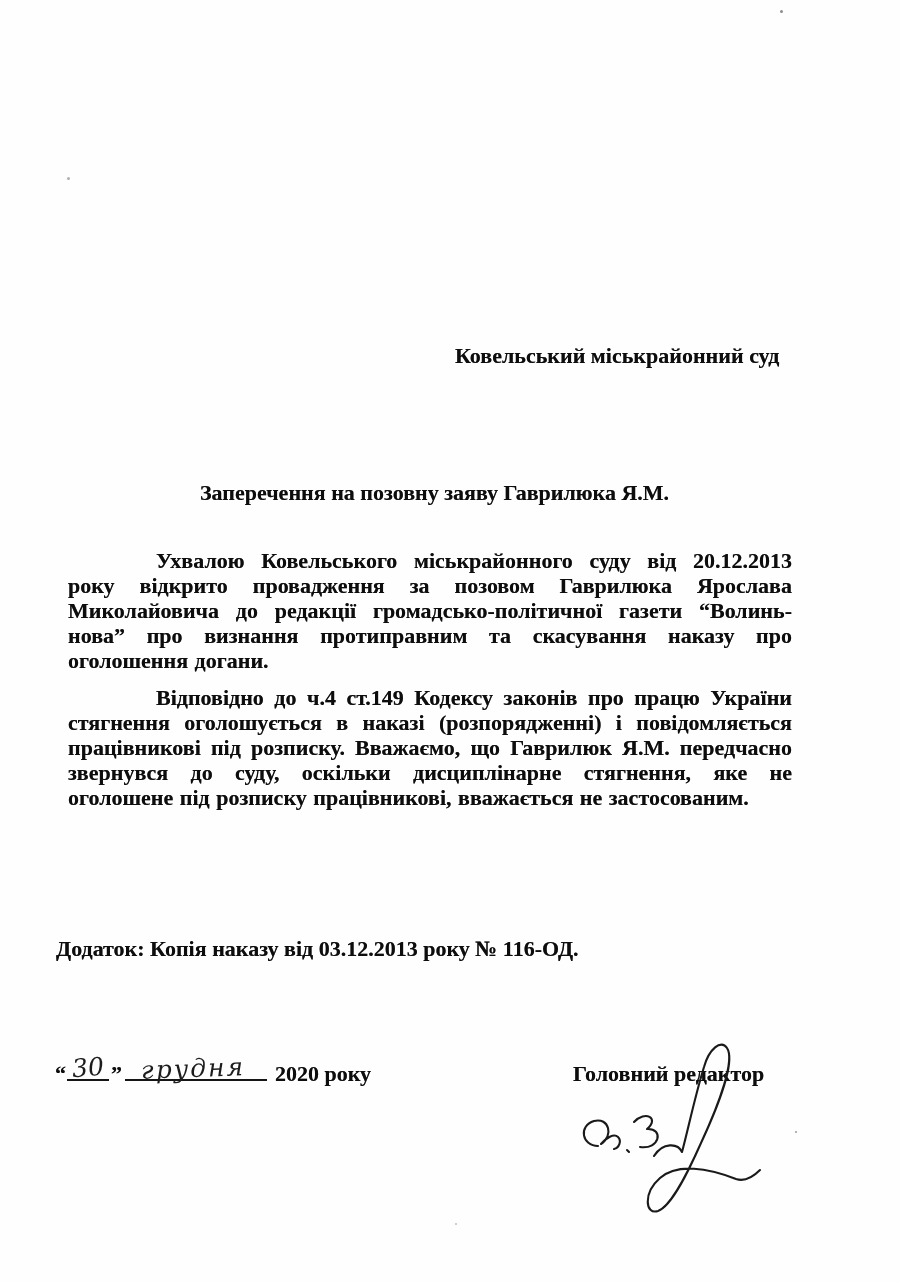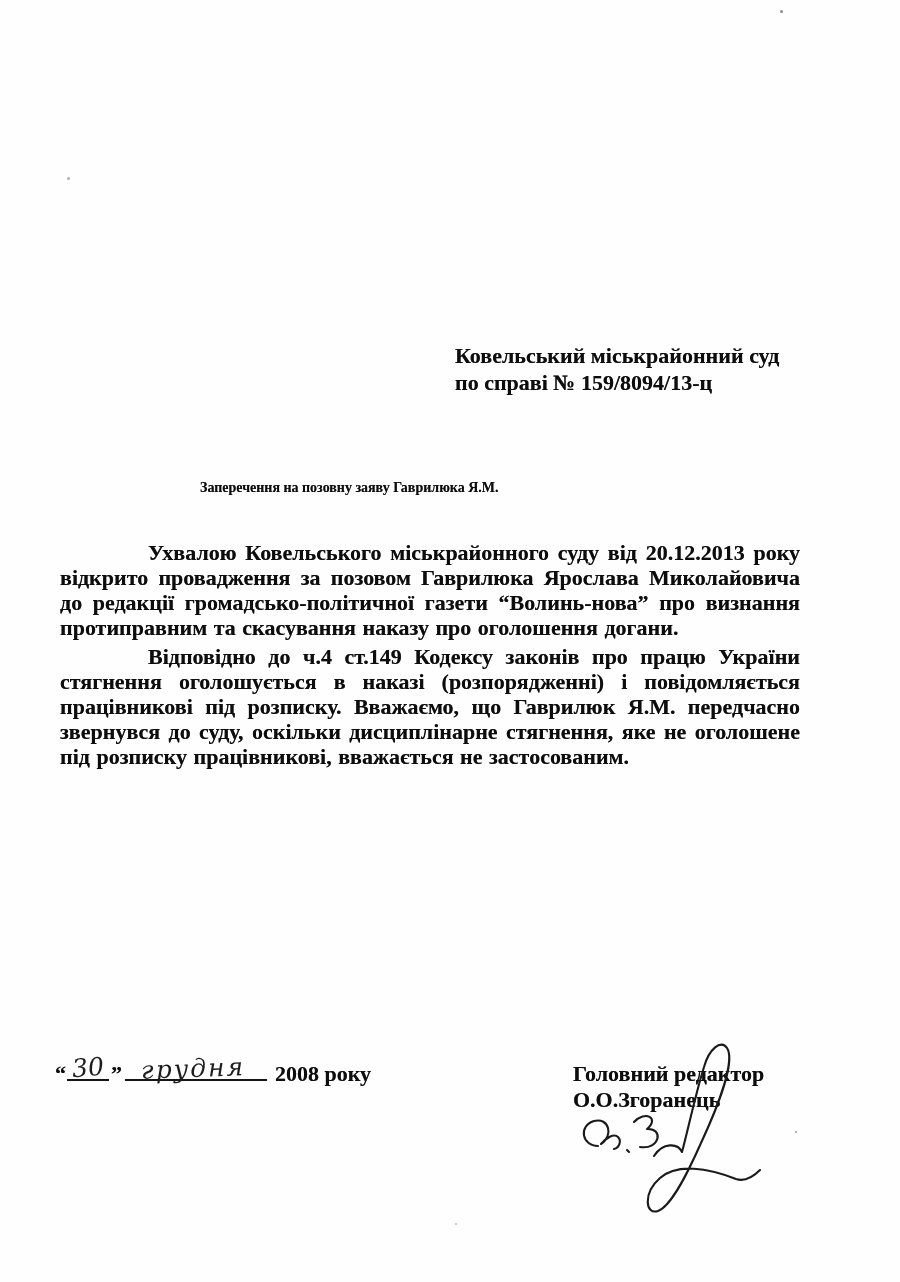--- a/index.html
+++ b/index.html
@@ -24,35 +24,35 @@
     top: 342px;
     font-size: 22px;
     line-height: 27px;
     white-space: nowrap;
   }
 
   .doc-title {
     position: absolute;
     left: 200px;
     top: 480px;
-    font-size: 14px;
+    font-size: 22px;
     white-space: nowrap;
   }
 
   .body-text {
     position: absolute;
     left: 56px;
     top: 536px;
     width: 748px;
     font-size: 22px;
     line-height: 25px;
     text-align: justify;
   }
   .body-text p {
-    margin: 4px;
+    margin: 12px;
     text-indent: 88px;
     word-spacing: 1px;
   }
 
   .attachment {
     position: absolute;
     left: 56px;
     top: 936px;
     font-size: 22px;
     white-space: nowrap;
@@ -125,38 +125,37 @@
 
 <div class="page">
 
   <span class="speck speck-1"></span>
   <span class="speck speck-2"></span>
   <span class="speck speck-3"></span>
   <span class="speck speck-4"></span>
 
   <div class="addressee">
     <div>Ковельський міськрайонний суд</div>
-    <div>по справі № 159/8094/13-ц</div>
   </div>
 
   <div class="doc-title">Заперечення на позовну заяву Гаврилюка Я.М.</div>
 
   <div class="body-text">
     <p>Ухвалою Ковельського міськрайонного суду від 20.12.2013 року відкрито провадження за позовом Гаврилюка Ярослава Миколайовича до редакції громадсько-політичної газети “Волинь-нова” про визнання протиправним та скасування наказу про оголошення догани.</p>
     <p>Відповідно до ч.4 ст.149 Кодексу законів про працю України стягнення оголошується в наказі (розпорядженні) і повідомляється працівникові під розписку. Вважаємо, що Гаврилюк Я.М. передчасно звернувся до суду, оскільки дисциплінарне стягнення, яке не оголошене під розписку працівникові, вважається не застосованим.</p>
   </div>
 
+  <div class="attachment">Додаток: Копія наказу від 03.12.2013 року № 116-ОД.</div>
 
   <div class="dateline">
-    <span>“</span><span class="blank blank-day"><span class="hw hw-day">30</span></span><span>”</span><span class="blank blank-month"><span class="hw hw-month">грудня</span></span><span>2008 року</span>
+    <span>“</span><span class="blank blank-day"><span class="hw hw-day">30</span></span><span>”</span><span class="blank blank-month"><span class="hw hw-month">грудня</span></span><span>2020 року</span>
   </div>
 
   <div class="sign-block">
     <div>Головний редактор</div>
-    <div>О.О.Згоранець</div>
   </div>
 
   <svg class="signature-svg" viewBox="0 0 210 192" aria-hidden="true">
     <path d="M30,108 C14,108 10,88 26,83 C41,79 46,98 33,106 C38,100 46,95 50,99 C54,103 51,110 46,111 M59,112 l2,2"></path>
     <path d="M66,84 C77,72 92,80 79,91 C96,90 92,112 72,109"></path>
     <path d="M86,118 C95,104 110,105 114,114 C119,96 127,58 136,29 C141,11 153,1 159,10 C167,22 152,64 133,105 C121,132 104,168 90,173 C77,177 75,155 92,140 C109,125 140,130 168,141 C177,144 185,139 192,132"></path>
   </svg>
 
 </div>
 

